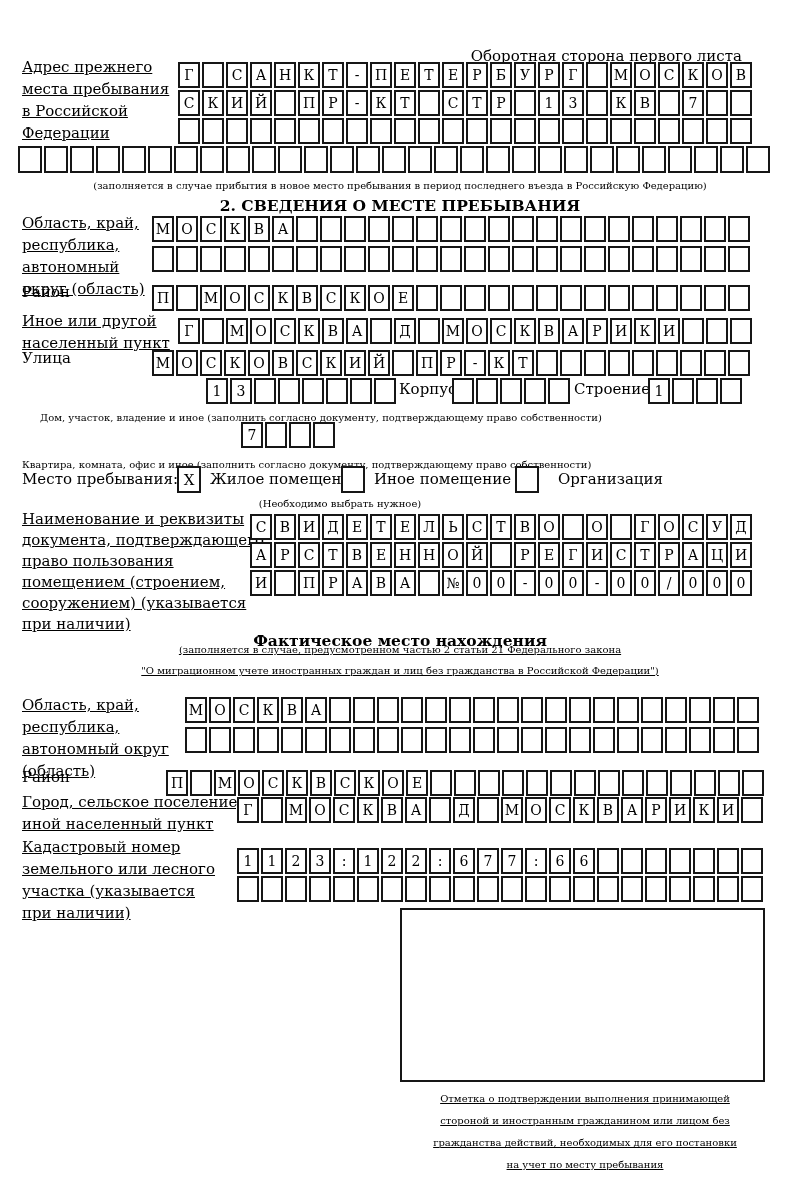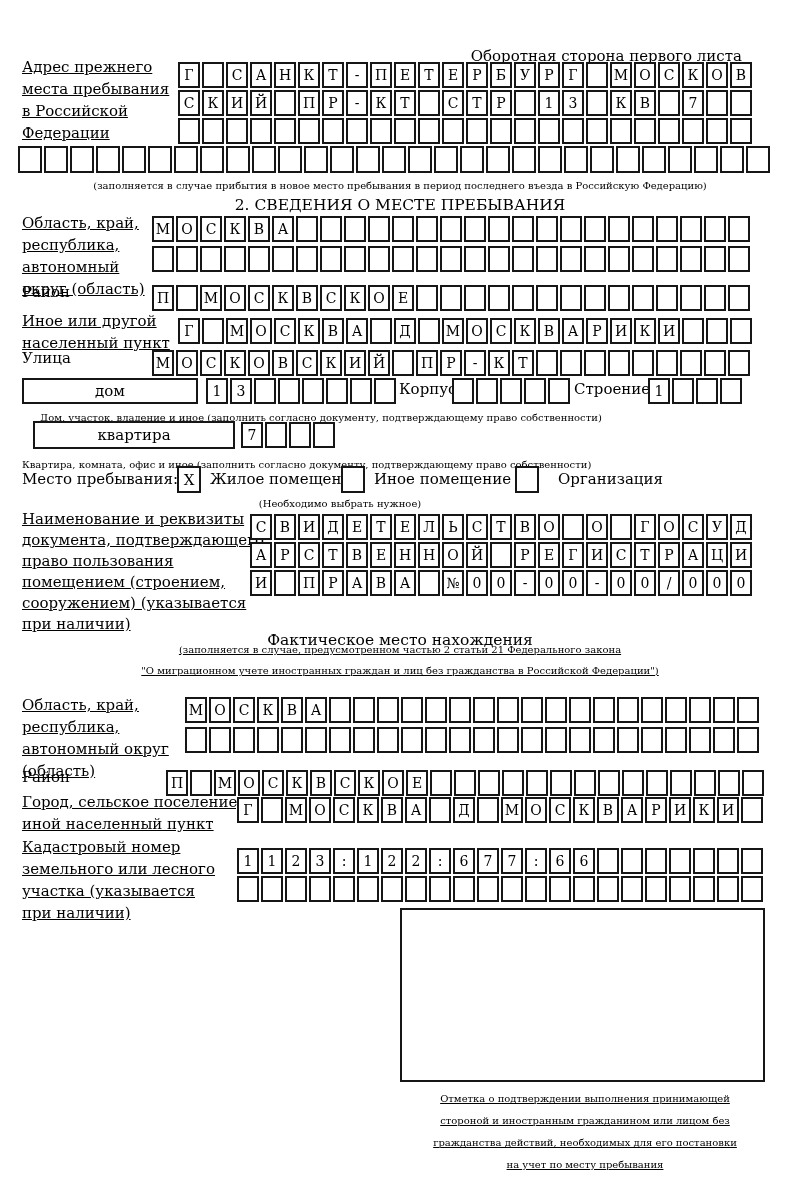--- a/index.html
+++ b/index.html
@@ -3,21 +3,21 @@
 <meta charset="utf-8">
 <style>
   html,body{margin:0;padding:0;background:#fff;}
   .page{position:relative;width:800px;height:1180px;background:#fff;color:#000;
         font-family:"DejaVu Serif","Liberation Serif",serif;overflow:hidden;}
   .abs{position:absolute;}
   .lbl{position:absolute;font-size:15px;line-height:22px;}
   .prelines{white-space:pre-line;text-decoration:underline;}
   .caption{position:absolute;font-size:10px;line-height:20px;}
   .center{text-align:center;}
-  .title{position:absolute;left:0;width:800px;font-weight:normal;font-size:15.5px;text-align:center;}
+  .title{position:absolute;left:0;width:800px;font-weight:bold;font-size:15.5px;text-align:center;}
   .cellrow{position:absolute;display:flex;gap:2px;}
   .cell{box-sizing:border-box;flex:none;width:22px;height:26px;border:2px solid #161616;
         display:flex;align-items:center;justify-content:center;font-size:14px;background:#fff;}
   .row-lg .cell{width:24px;height:27px;}
   .fieldbox{position:absolute;box-sizing:border-box;border:2px solid #161616;
         display:flex;align-items:center;justify-content:center;font-size:15px;background:#fff;}
   .checkbox{position:absolute;box-sizing:border-box;width:24px;height:27px;border:2px solid #161616;
         display:flex;align-items:center;justify-content:center;font-size:15px;background:#fff;}
   .stampbox{position:absolute;box-sizing:border-box;border:2px solid #161616;background:#fff;}
 </style>
@@ -284,21 +284,20 @@
       <span class="cell"></span>
       <span class="cell"></span>
       <span class="cell"></span>
       <span class="cell"></span>
       <span class="cell"></span>
       <span class="cell"></span>
       <span class="cell"></span>
       <span class="cell"></span>
     </div>
 
-  <div class="fieldbox" style="left:22px;top:378px;width:176px;height:26px;">дом</div>
   <div class="cellrow" style="left:206px;top:378px;">
       <span class="cell">1</span>
       <span class="cell">3</span>
       <span class="cell"></span>
       <span class="cell"></span>
       <span class="cell"></span>
       <span class="cell"></span>
       <span class="cell"></span>
       <span class="cell"></span>
     </div>
@@ -312,21 +311,20 @@
     </div>
   <div class="lbl" style="left:574px;top:378px;">Строение</div>
   <div class="cellrow" style="left:648px;top:378px;">
       <span class="cell">1</span>
       <span class="cell"></span>
       <span class="cell"></span>
       <span class="cell"></span>
     </div>
   <div class="caption" style="left:40px;top:408px;">Дом, участок, владение и иное (заполнить согласно документу, подтверждающему право собственности)</div>
 
-  <div class="fieldbox" style="left:33px;top:421px;width:202px;height:28px;">квартира</div>
   <div class="cellrow" style="left:241px;top:422px;">
       <span class="cell">7</span>
       <span class="cell"></span>
       <span class="cell"></span>
       <span class="cell"></span>
     </div>
   <div class="caption" style="left:22px;top:455px;">Квартира, комната, офис и иное (заполнить согласно документу, подтверждающему право собственности)</div>
 
   <div class="lbl" style="left:22px;top:468px;">Место пребывания:</div>
   <div class="checkbox" style="left:177px;top:466px;">X</div>

